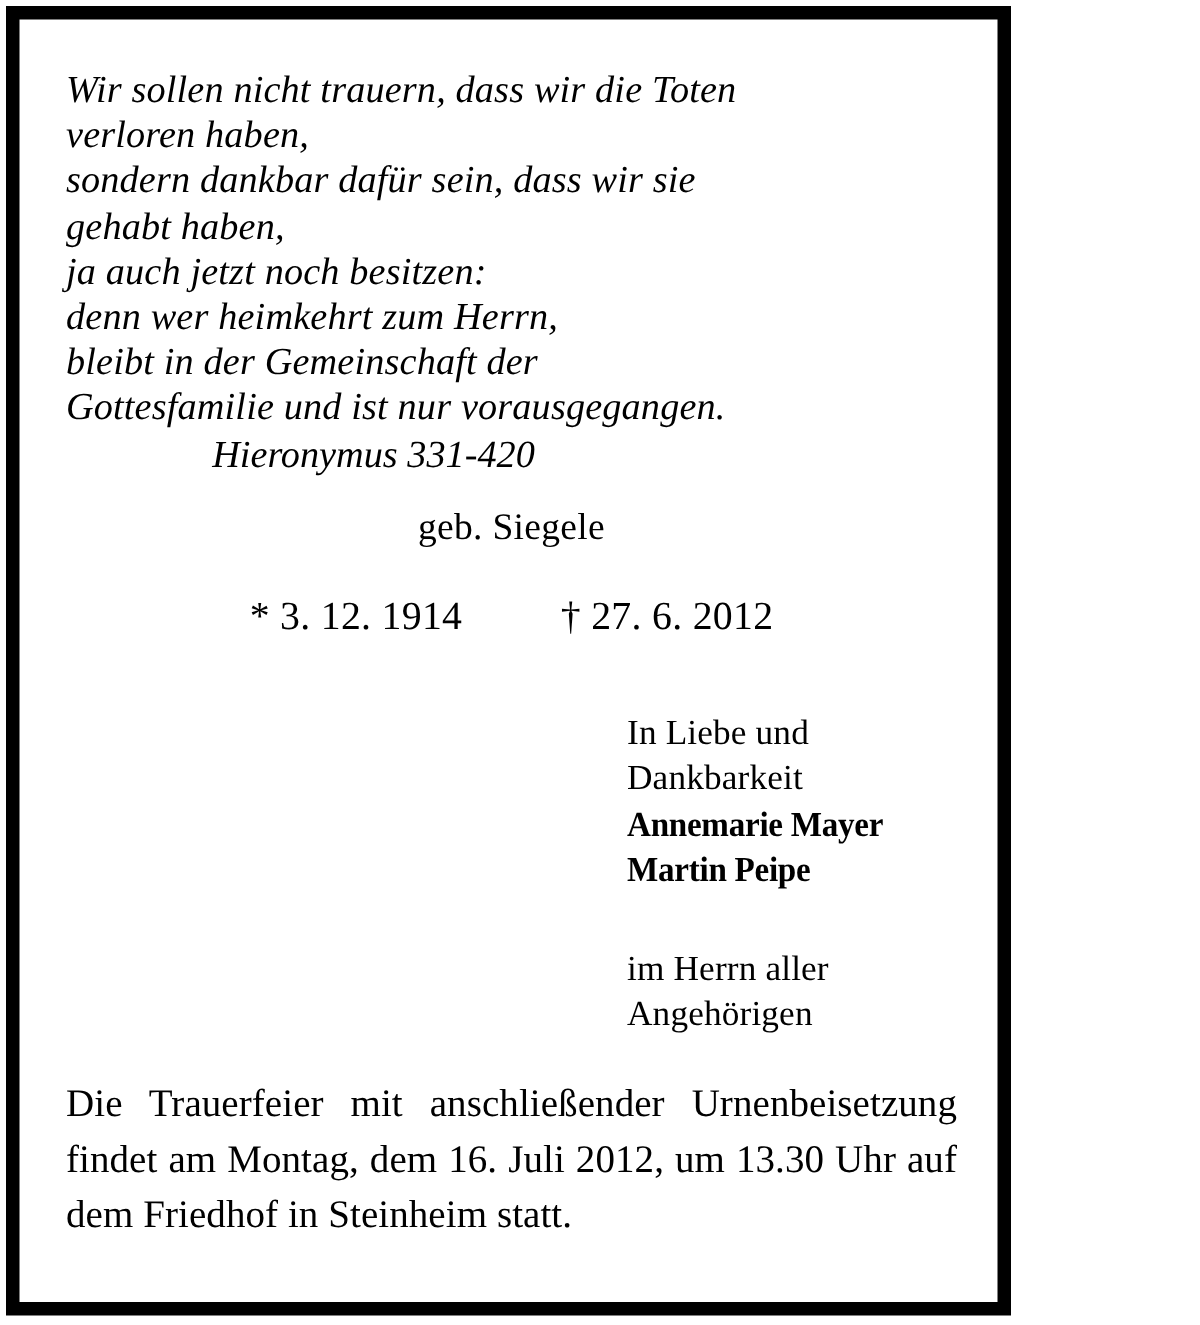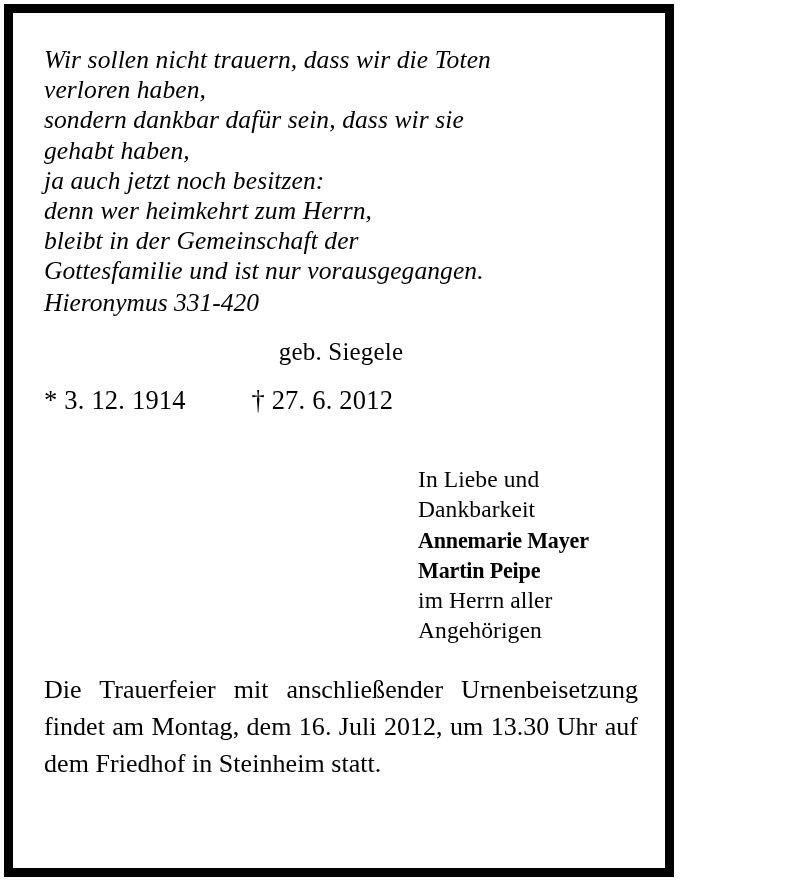--- a/index.html
+++ b/index.html
@@ -45,21 +45,21 @@
     font-style: italic;
     font-size: 25.5px;
     line-height: 30.2px;
     letter-spacing: 0.1px;
     white-space: pre-line;
   }
   .quote-attrib {
     font-style: italic;
     font-size: 25.5px;
     line-height: 30.2px;
-    text-align: left;
+    text-align: center;
     padding-right: 186px;
     margin-top: 1px;
   }
 
   
   .name-block {
     text-align: center;
     padding-right: 2px;
   }
   .deceased-name {
@@ -70,42 +70,43 @@
   }
   .maiden-name {
     font-size: 25px;
     line-height: 28px;
     margin-top: 20px;
     letter-spacing: 0.2px;
   }
 
   
   .dates {
-    text-align: left;
+    text-align: center;
     font-size: 26.5px;
     line-height: 30px;
-    margin-top: 19px;
+    margin-top: 29px;
     padding-right: 2px;
     letter-spacing: 0.2px;
   }
   .date-gap {
     display: inline-block;
     width: 52px;
   }
 
   
   .mourners {
     margin-top: 49px;
     padding-left: 374px;
     font-size: 23.5px;
     line-height: 30.5px;
   }
   .mourners-lead,
   .mourners-closing {
     letter-spacing: 0.1px;
+    margin-top: 36px;
   }
   .mourner-name {
     font-weight: bold;
     font-size: 23.5px;
     line-height: 30px;
     font-family: "Liberation Serif", "DejaVu Serif", serif;
     letter-spacing: -0.2px;
     transform: scaleX(0.94);
     transform-origin: left center;
   }

